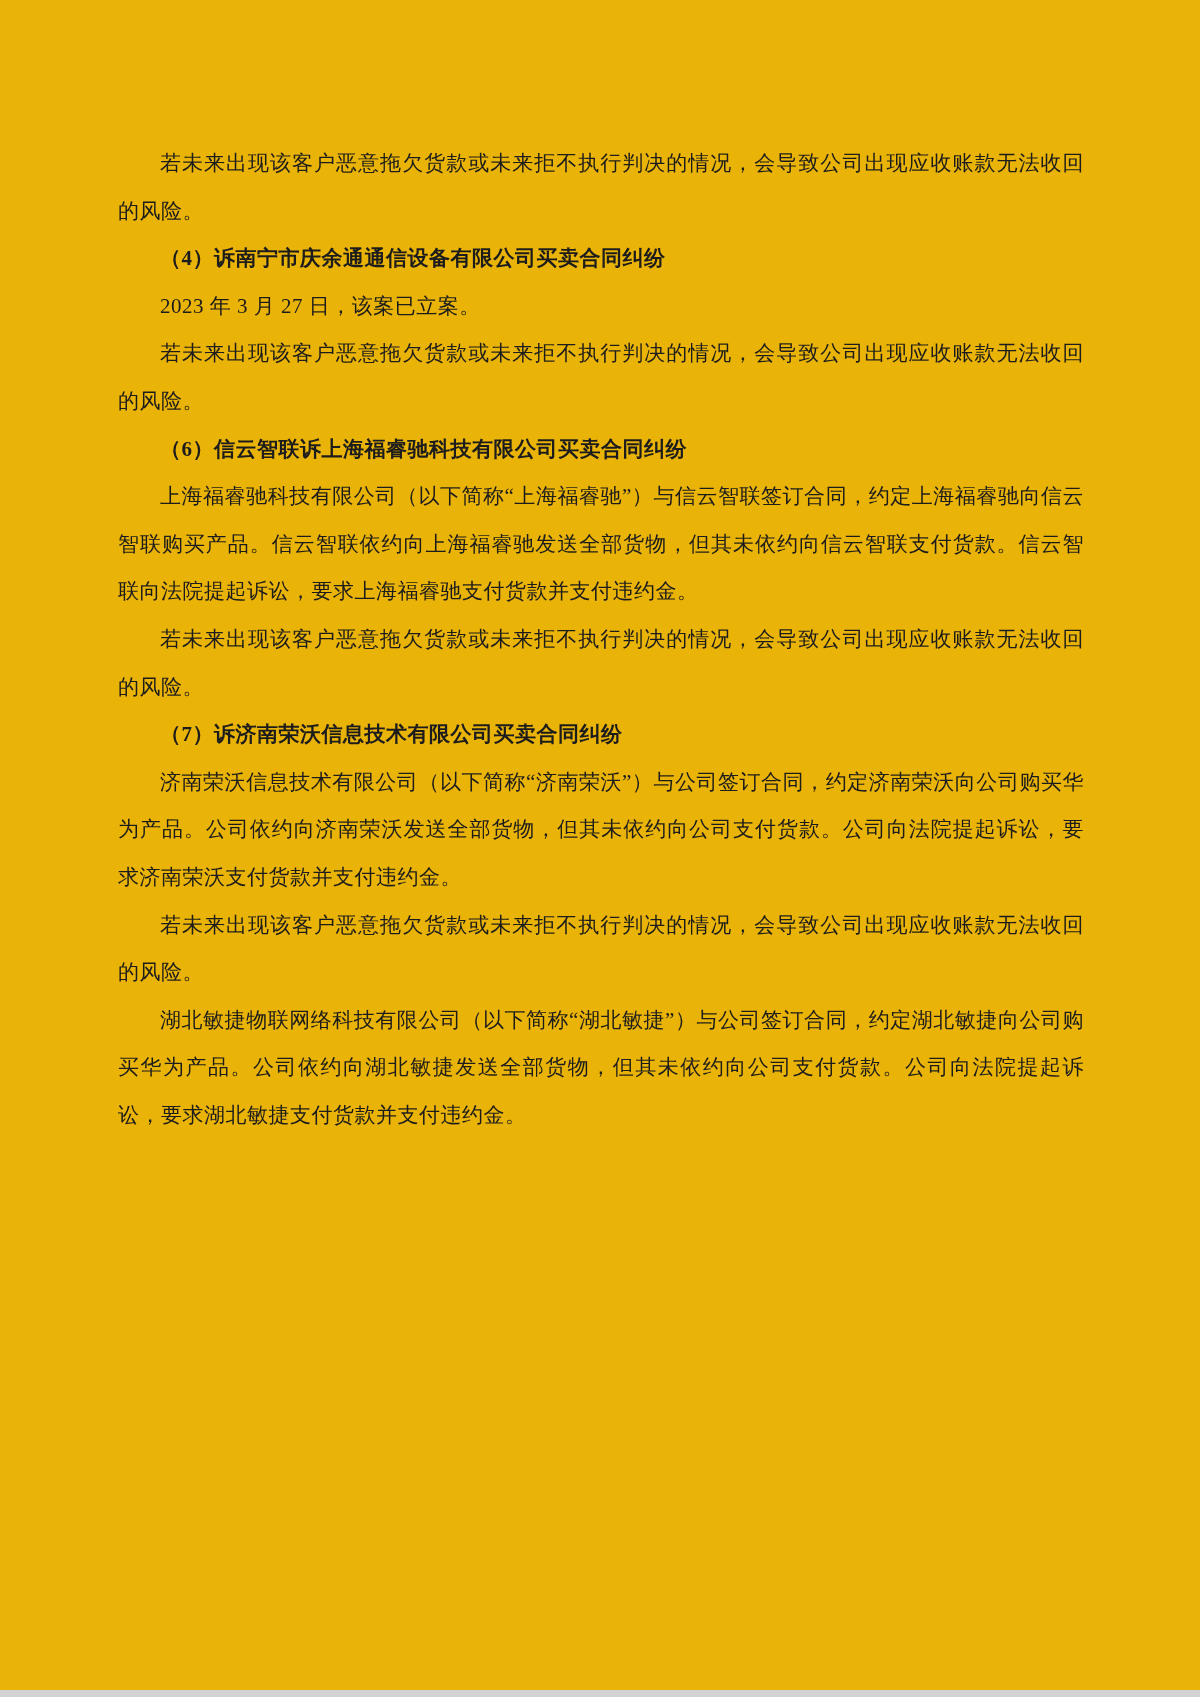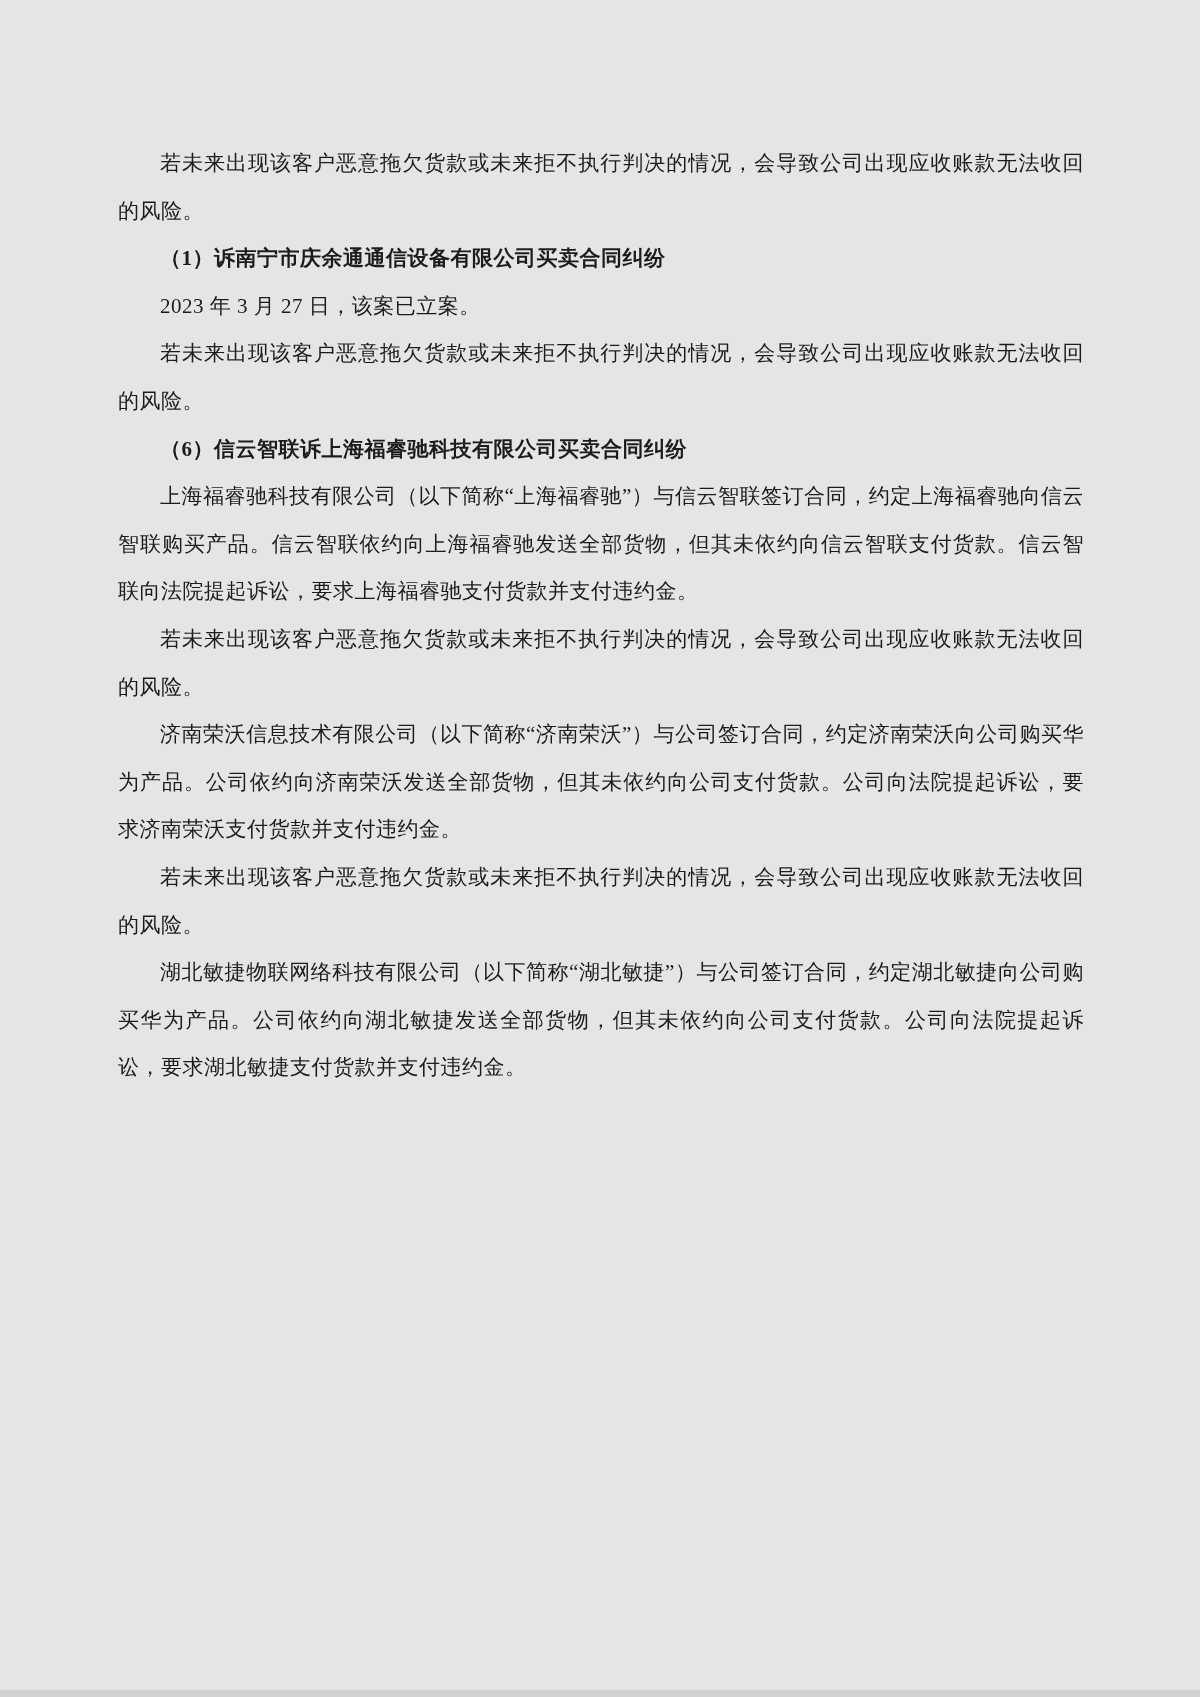--- a/index.html
+++ b/index.html
@@ -15,21 +15,21 @@
     font-family: "Liberation Serif", "DejaVu Serif", serif;
     color: #1c1c1c;
     overflow: hidden;
   }
   .page {
     position: absolute;
     top: 0; left: 0;
     width: 1200px;
     height: 1697px;
     padding: 140px 116px 0 118px;
-    background: #e5e5e5;
+    background: #eab308;
   }
   .para, .heading {
     margin: 0;
     font-size: 21px;
     line-height: 47.6px;
     text-indent: 2em;
     text-align: justify;
     letter-spacing: 0.5px;
   }
   .heading {
@@ -42,24 +42,25 @@
     width: 1200px;
     height: 7px;
     background: #d2d2d2;
   }
 </style>
 </head>
 <body>
 
 <div class="page">
   <p class="para">若未来出现该客户恶意拖欠货款或未来拒不执行判决的情况，会导致公司出现应收账款无法收回的风险。</p>
-  <p class="heading">（1）诉南宁市庆余通通信设备有限公司买卖合同纠纷</p>
+  <p class="heading">（4）诉南宁市庆余通通信设备有限公司买卖合同纠纷</p>
   <p class="para">2023 年 3 月 27 日，该案已立案。</p>
   <p class="para">若未来出现该客户恶意拖欠货款或未来拒不执行判决的情况，会导致公司出现应收账款无法收回的风险。</p>
   <p class="heading">（6）信云智联诉上海福睿驰科技有限公司买卖合同纠纷</p>
   <p class="para">上海福睿驰科技有限公司（以下简称“上海福睿驰”）与信云智联签订合同，约定上海福睿驰向信云智联购买产品。信云智联依约向上海福睿驰发送全部货物，但其未依约向信云智联支付货款。信云智联向法院提起诉讼，要求上海福睿驰支付货款并支付违约金。</p>
   <p class="para">若未来出现该客户恶意拖欠货款或未来拒不执行判决的情况，会导致公司出现应收账款无法收回的风险。</p>
+  <p class="heading">（7）诉济南荣沃信息技术有限公司买卖合同纠纷</p>
   <p class="para">济南荣沃信息技术有限公司（以下简称“济南荣沃”）与公司签订合同，约定济南荣沃向公司购买华为产品。公司依约向济南荣沃发送全部货物，但其未依约向公司支付货款。公司向法院提起诉讼，要求济南荣沃支付货款并支付违约金。</p>
   <p class="para">若未来出现该客户恶意拖欠货款或未来拒不执行判决的情况，会导致公司出现应收账款无法收回的风险。</p>
   <p class="para">湖北敏捷物联网络科技有限公司（以下简称“湖北敏捷”）与公司签订合同，约定湖北敏捷向公司购买华为产品。公司依约向湖北敏捷发送全部货物，但其未依约向公司支付货款。公司向法院提起诉讼，要求湖北敏捷支付货款并支付违约金。</p>
 </div>
 
 <div class="page-edge"></div>
 
 </body></html>

